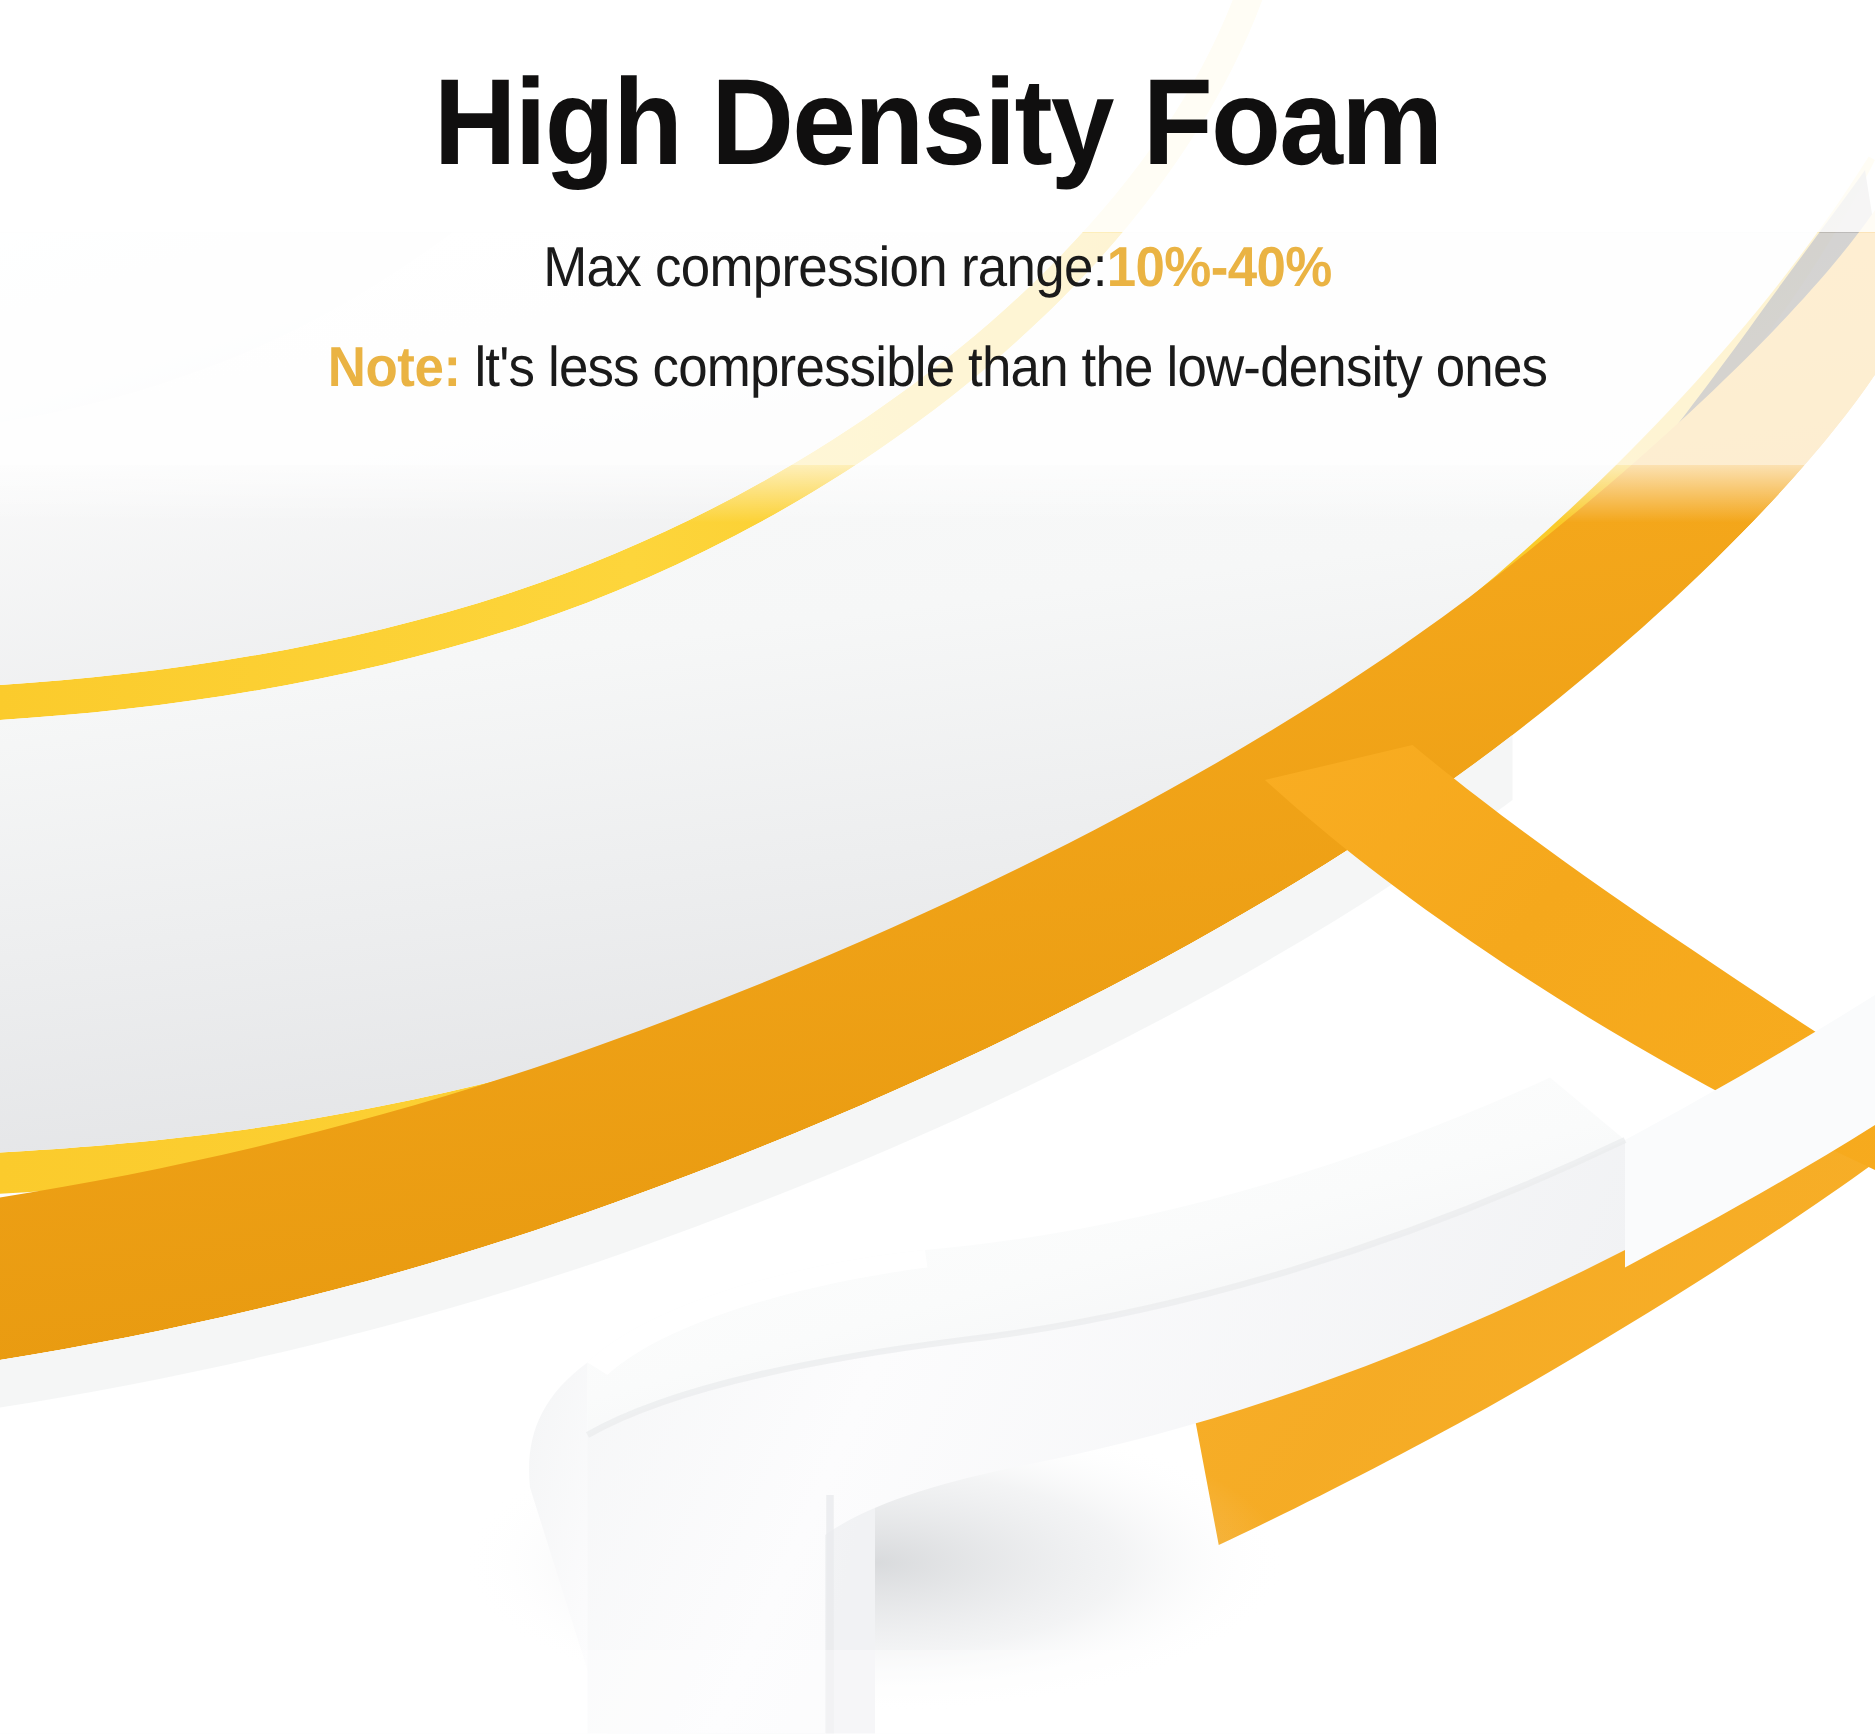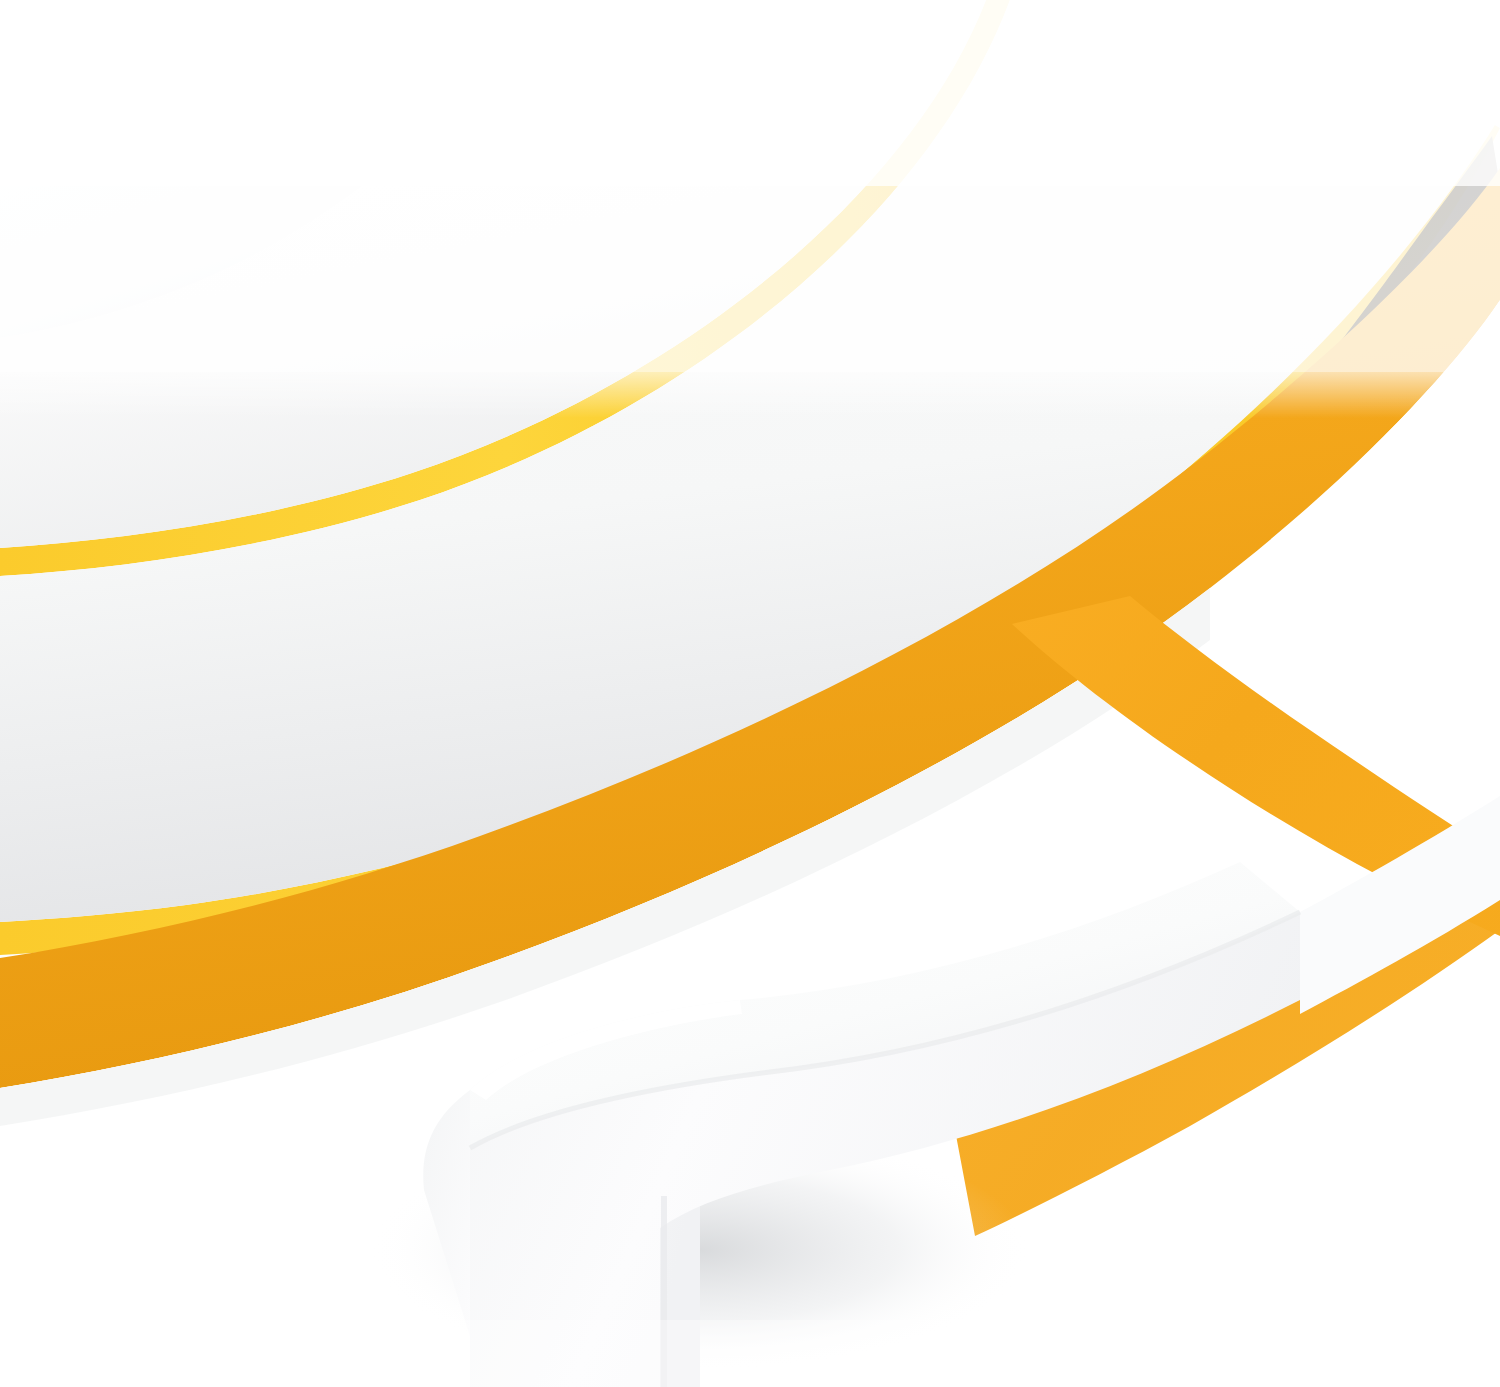--- a/index.html
+++ b/index.html
@@ -318,14 +318,27 @@
                C940,1052 1120,998 1300,912" stroke="#e9ebed" stroke-width="5" fill="none" opacity="0.7"></path>
 
       <rect x="0" y="1320" width="1500" height="67" fill="#ffffff" opacity="0.35"></rect>
     </svg>
   </div>
 
   <div class="wash" id="wash-top"></div>
   <div class="wash" id="wash-mid"></div>
   <div class="wash" id="wash-fade"></div>
 
+  <div id="copy">
+
+    <h1 id="title">High Density Foam</h1>
+
+    <p id="line-compression">
+      <span>Max compression range:</span><span class="accent">10%-40%</span>
+    </p>
+
+    <p id="line-note">
+      <span class="accent">Note:</span><span> lt's less compressible than the low-density ones</span>
+    </p>
+
+  </div>
 
 </div>
 
 </body></html>

